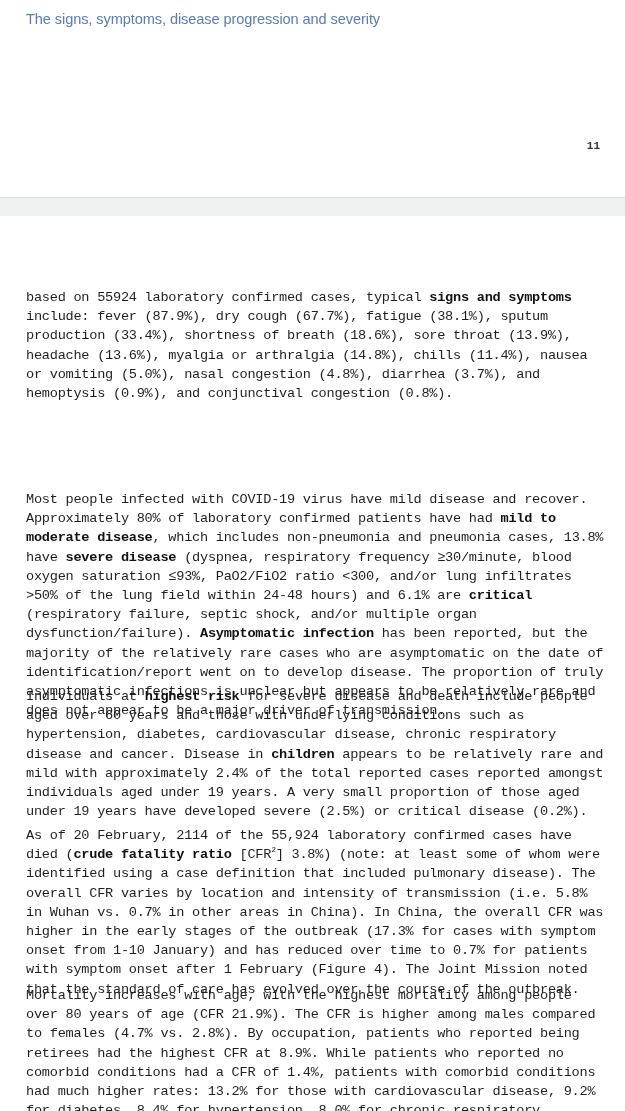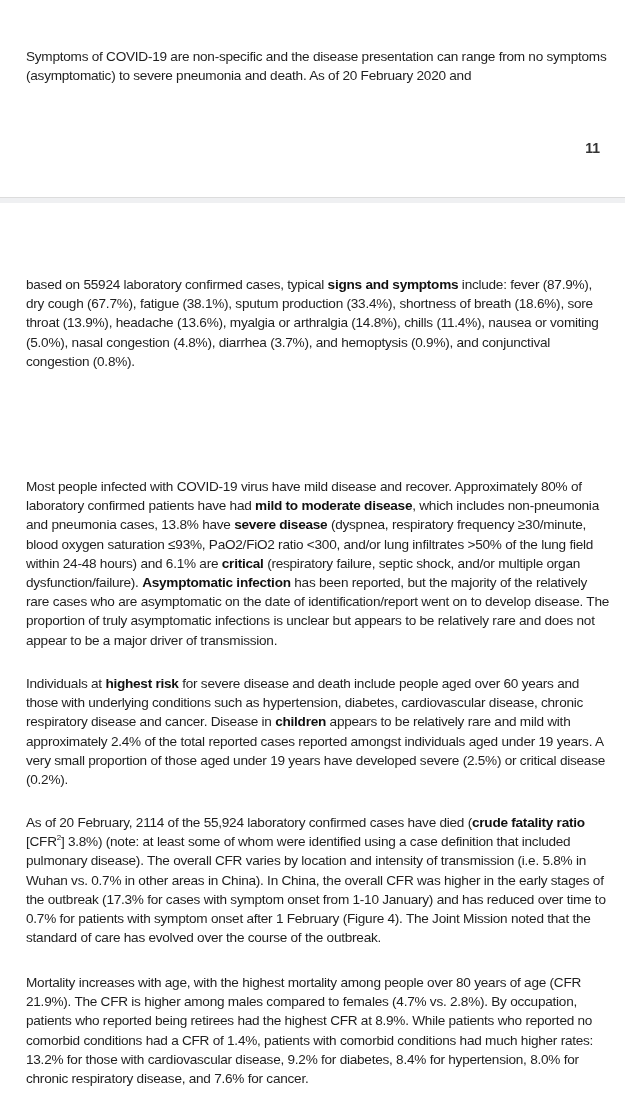--- a/index.html
+++ b/index.html
@@ -7,42 +7,42 @@
     width: 625px; height: 1111px; overflow: hidden; position: relative;
     font-family: "Liberation Sans", "DejaVu Sans", sans-serif;
     color: #1f1f1f;
   }
   .page { position: absolute; left: 0; width: 625px; background: #ffffff; }
   .page-top { top: 0; height: 197px; }
   .page-gap {
     position: absolute; left: 0; top: 197px; width: 625px; height: 18px;
     background: #eff0f2; border-top: 1px solid #dcdcdc;
   }
-  .page-bottom { top: 203px; height: 895px; }
+  .page-bottom { top: 216px; height: 895px; font-family: Liberation Mono, monospace; }
   .heading {
     position: absolute; left: 26px; top: 11px;
     font-size: 14.6px; color: #5b7bb3; letter-spacing: -0.1px;
   }
   .para {
     position: absolute; left: 26px; width: 585px;
     font-size: 13.6px; line-height: 19.2px; letter-spacing: -0.25px;
     color: #1f1f1f; margin: 0;
   }
   .para b { font-weight: bold; color: #111; }
   .page-num {
     position: absolute; right: 25px; top: 140px;
-    font-size: 14px; font-family: Liberation Sans, sans-serif; color: #333; font-weight: bold;
+    font-size: 11px; font-family: Liberation Mono, monospace; color: #333; font-weight: bold;
   }
   sup { font-size: 8px; vertical-align: super; line-height: 0; }
 </style>
 </head>
 <body>
 
 <div class="page page-top">
-  <p class="para" style="top:47px;">Symptoms of COVID-19 are non-specific and the disease presentation can range from no symptoms (asymptomatic) to severe pneumonia and death.  As of 20 February 2020 and</p>
+  <div class="heading">The signs, symptoms, disease progression and severity</div>
   <div class="page-num">11</div>
 </div>
 
 <div class="page-gap"></div>
 
 <div class="page page-bottom">
   <p class="para" style="top:72px;"><span>based on 55924 laboratory confirmed cases, typical </span><b>signs and symptoms</b><span> include: fever (87.9%), dry cough (67.7%), fatigue (38.1%), sputum production (33.4%), shortness of breath (18.6%), sore throat (13.9%), headache (13.6%), myalgia or arthralgia (14.8%), chills (11.4%), nausea or vomiting (5.0%), nasal congestion (4.8%), diarrhea (3.7%), and hemoptysis (0.9%), and conjunctival congestion (0.8%).</span></p>
 
 
   <p class="para" style="top:274px;"><span>Most people infected with COVID-19 virus have mild disease and recover.  Approximately 80% of laboratory confirmed patients have had </span><b>mild to moderate disease</b><span>, which includes non-pneumonia and pneumonia cases, 13.8% have </span><b>severe disease</b><span> (dyspnea, respiratory frequency ≥30/minute, blood oxygen saturation ≤93%, PaO2/FiO2 ratio &lt;300, and/or lung infiltrates &gt;50% of the lung field within 24-48 hours) and 6.1% are </span><b>critical</b><span> (respiratory failure, septic shock, and/or multiple organ dysfunction/failure).  </span><b>Asymptomatic infection</b><span> has been reported, but the majority of the relatively rare cases who are asymptomatic on the date of identification/report went on to develop disease.  The proportion of truly asymptomatic infections is unclear but appears to be relatively rare and does not appear to be a major driver of transmission.</span></p>

